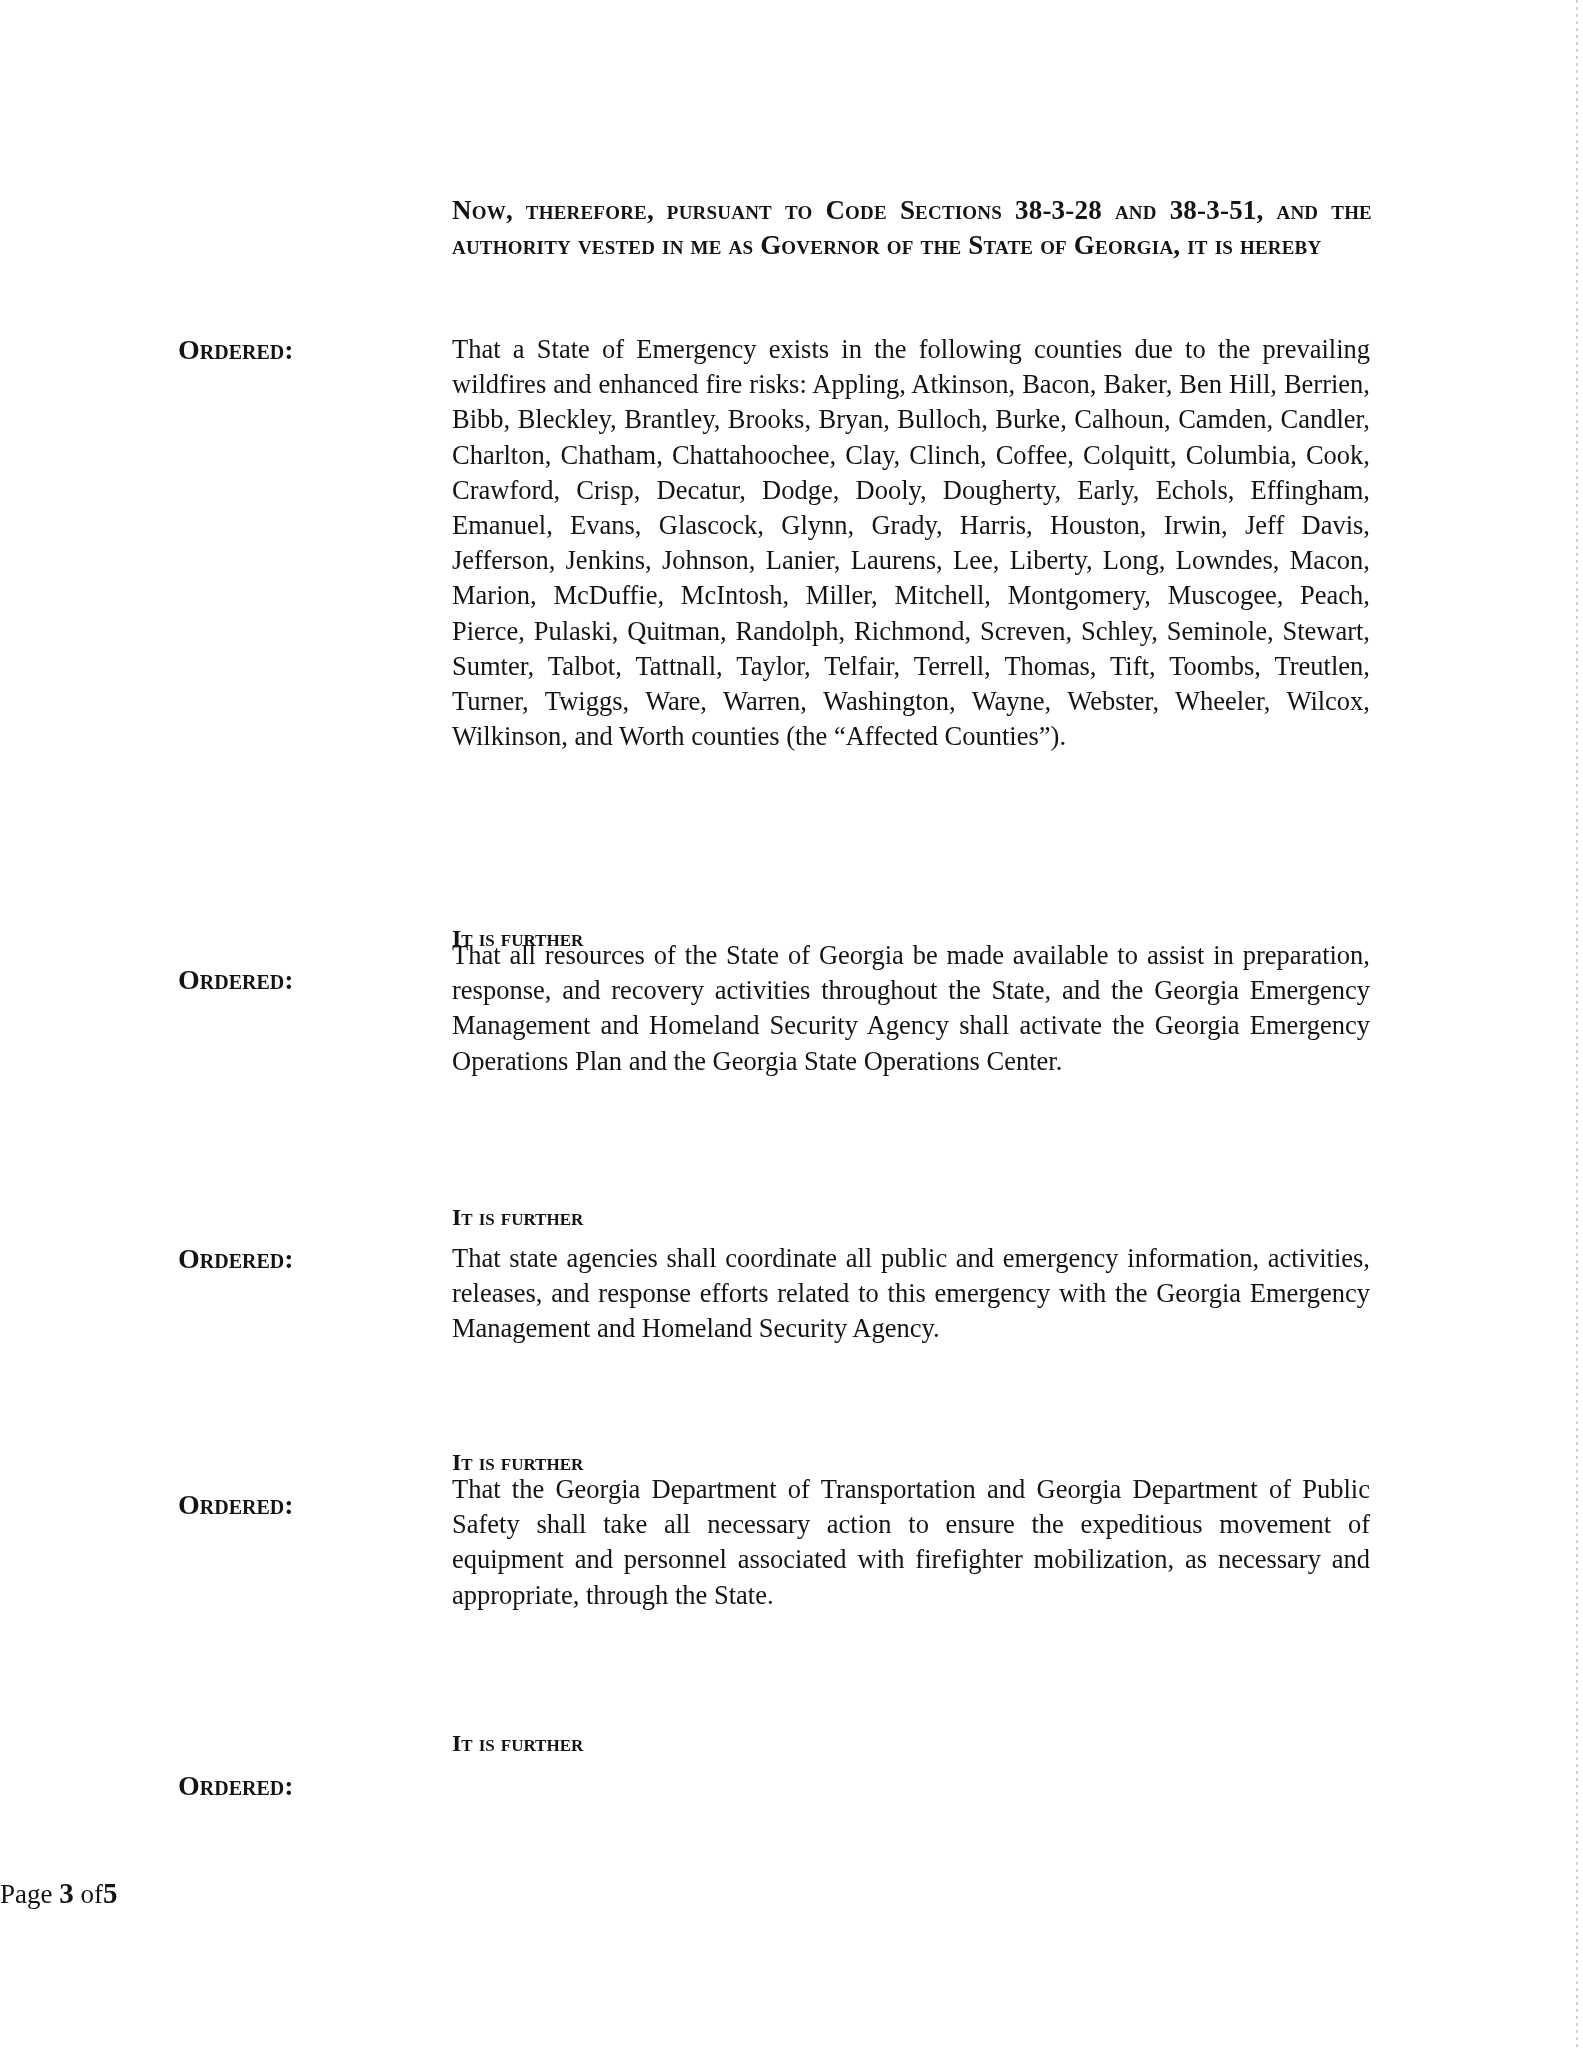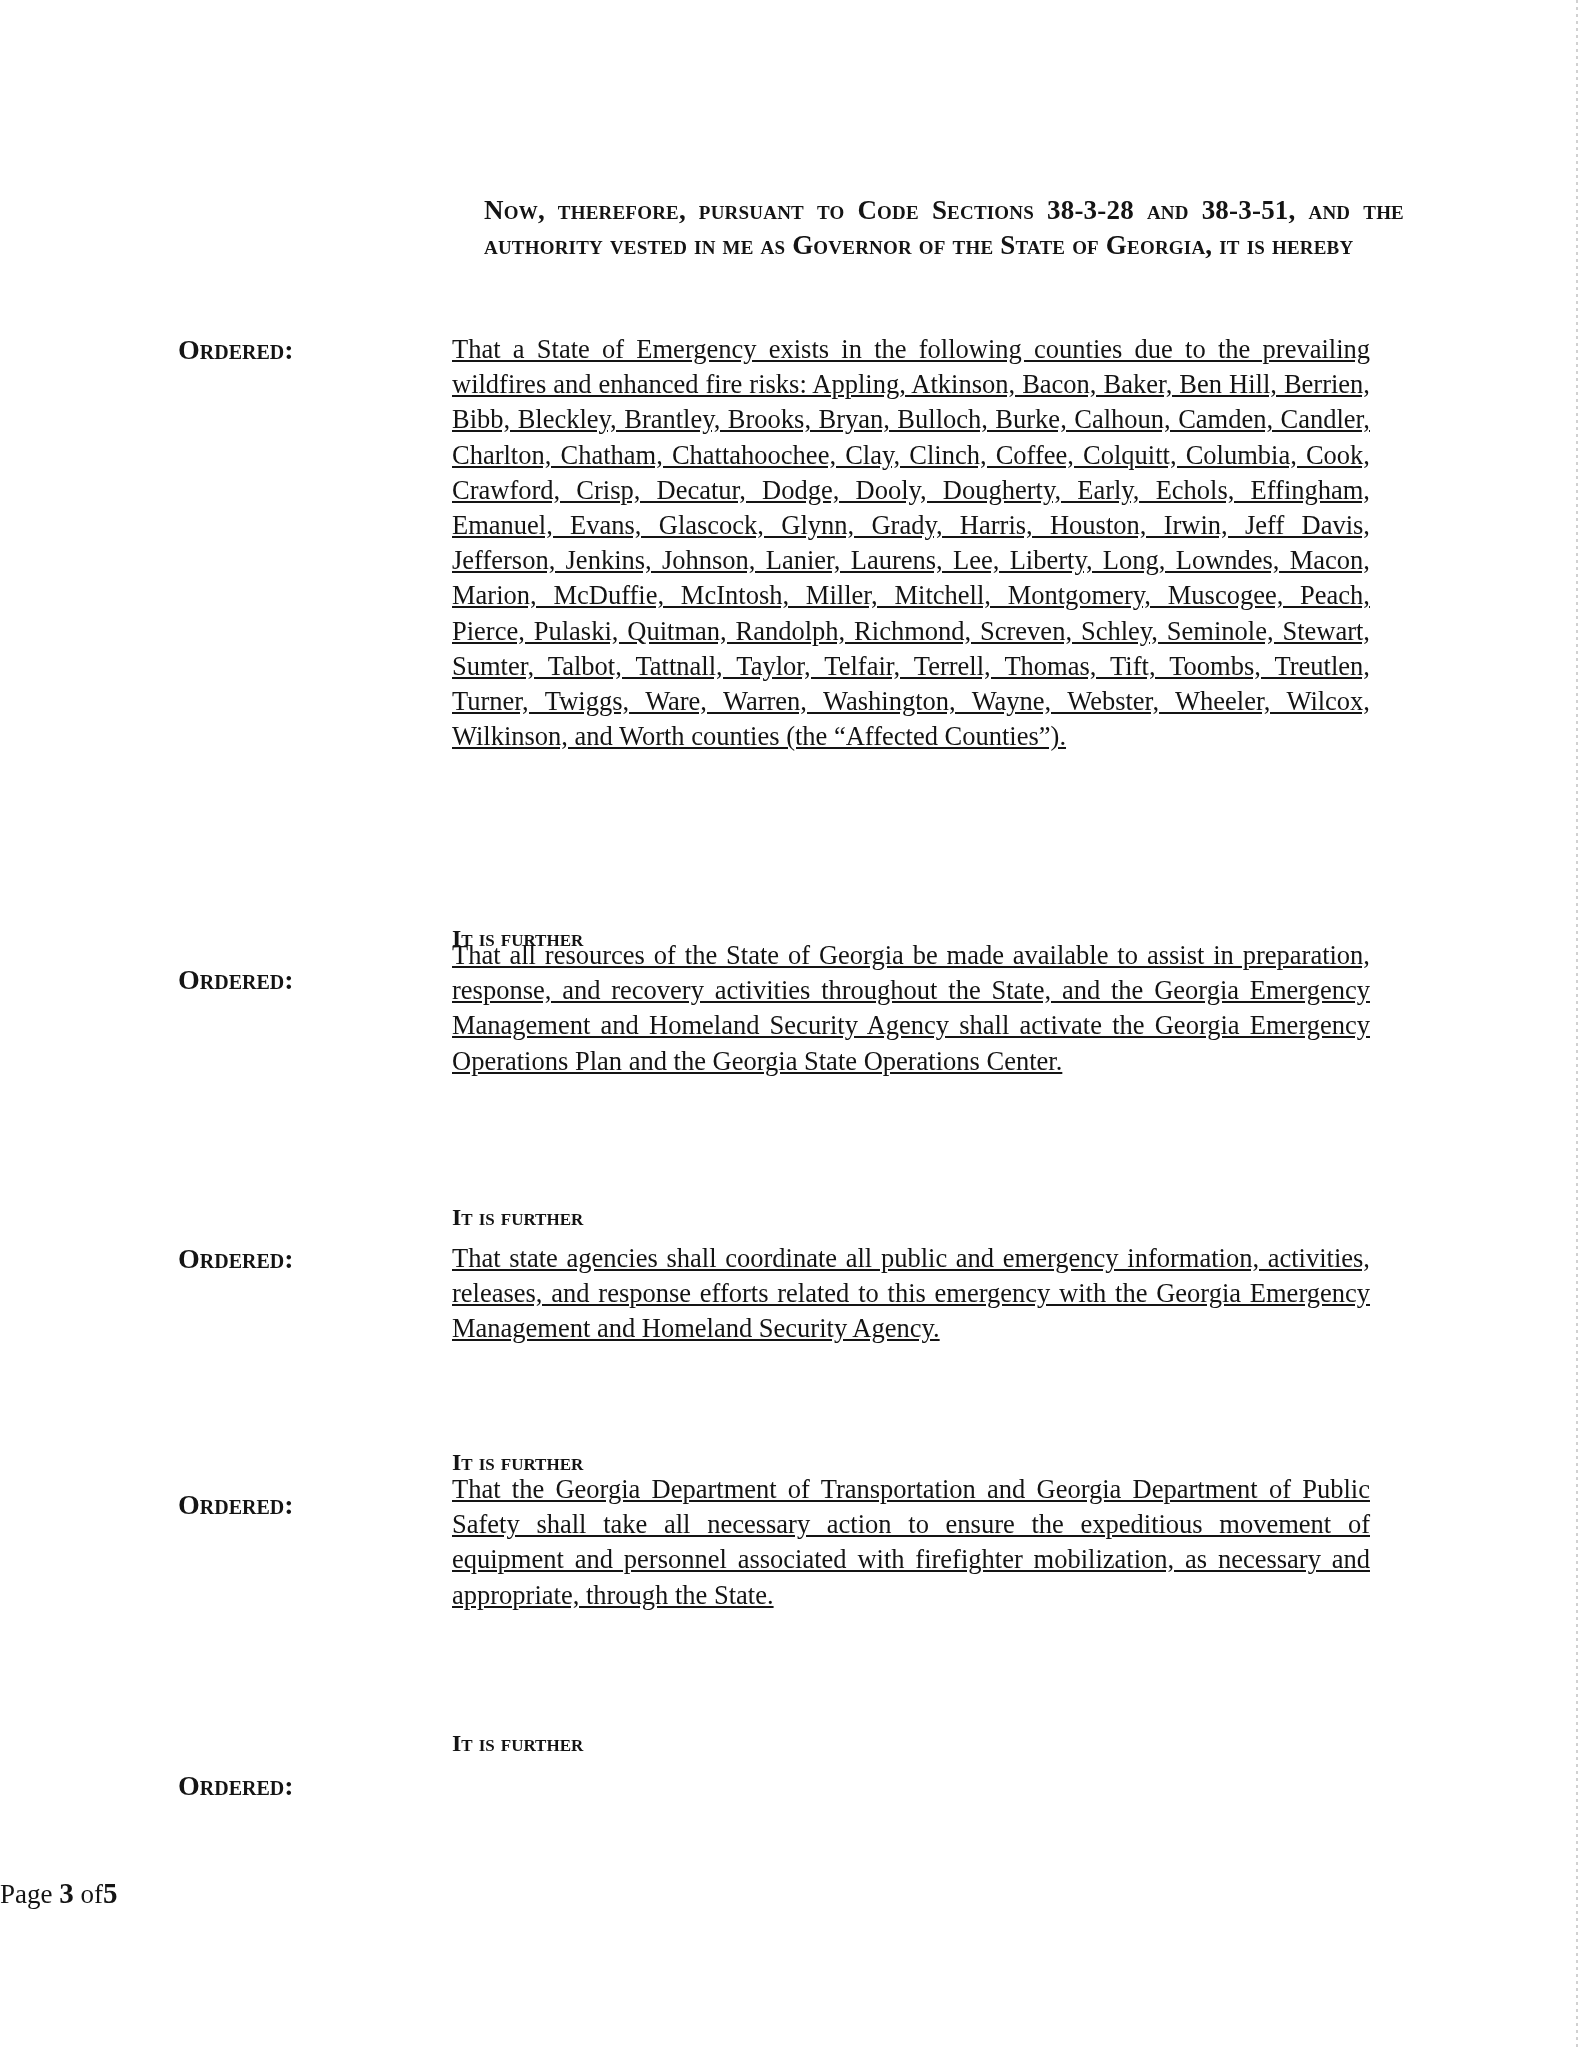--- a/index.html
+++ b/index.html
@@ -3,25 +3,25 @@
 <meta charset="utf-8">
 <style>
   html, body { margin: 0; padding: 0; background: #ffffff; }
   body { width: 1583px; height: 2048px; position: relative; overflow: hidden;
          font-family: "Liberation Serif", "DejaVu Serif", serif; color: #141414; }
   .page { position: absolute; left: 0; top: 0; width: 1583px; height: 2048px; background: #fff; }
   .scan-edge { position: absolute; left: 1576px; top: 0; width: 2px; height: 2048px;
                background: repeating-linear-gradient(to bottom, #bdbdbd 0 3px, transparent 3px 7px); opacity: .7; }
   .heading { position: absolute; left: 452px; top: 193px; width: 920px;
              font-weight: bold; font-variant: small-caps; font-size: 27px; line-height: 35px;
-             text-align: justify; text-align-last: left; letter-spacing: 0.2px; margin-left: 32px; }
+             text-align: justify; text-align-last: left; letter-spacing: 0.2px; }
   .label { position: absolute; left: 178px; font-weight: bold; font-variant: small-caps;
            font-size: 28px; line-height: 35px; }
   .body-text { position: absolute; left: 452px; width: 918px; font-size: 26.5px; line-height: 35.2px;
-               text-align: justify; text-decoration: underline; }
+               text-align: justify; }
   .further { position: absolute; left: 452px; font-weight: bold; font-variant: small-caps;
              font-size: 24px; line-height: 30px; margin-top: 28px; }
   .footer { position: absolute; left: 0; width: 1583px; top: 1876px; text-align: left;
             font-size: 27px; line-height: 34px; }
   .footer b { font-size: 29px; }
 </style>
 </head>
 <body>
 
 <div class="page">

